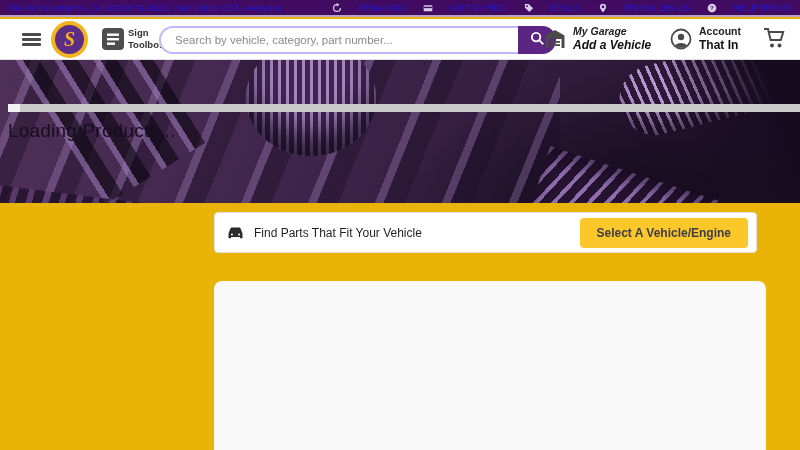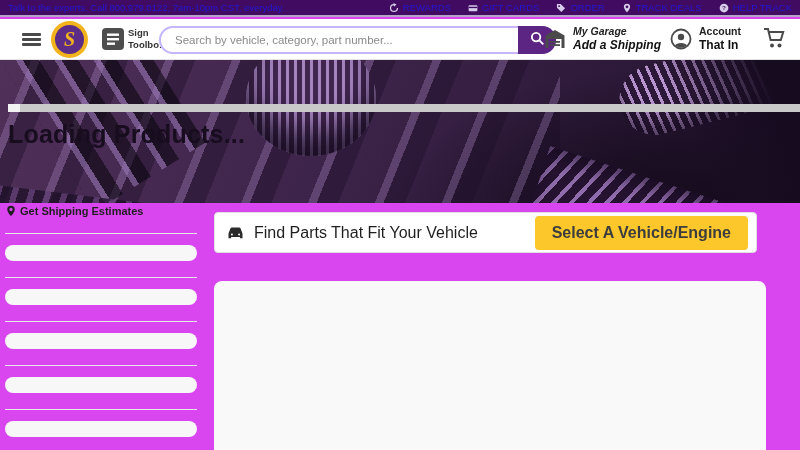--- a/index.html
+++ b/index.html
@@ -1,31 +1,31 @@
 <!DOCTYPE html>
 <html><head>
 <meta charset="utf-8">
 <style>
   * { margin:0; padding:0; box-sizing:border-box; }
   html,body { background:#fff; }
   .screen {
     position:relative; width:800px; height:450px; overflow:hidden;
-    background:#d946ef; font-family:"Liberation Sans", sans-serif;
+    background:#eab308; font-family:"Liberation Sans", sans-serif;
   }
 
   
   .topbar {
     position:absolute; left:0; top:0; width:800px; height:17px;
     background:#400b60; border-bottom:2px solid #b7a3c9;
     display:flex; align-items:center; justify-content:space-between;
     padding:0 8px; font-size:9.5px;
   }
   .tb-msg { color:#2318d6; text-decoration:none; white-space:nowrap; }
   .tb-links { display:flex; align-items:center; gap:17px; }
-  .tb-link { display:flex; align-items:center; gap:4px; color:#2318d6; text-decoration:none; white-space:nowrap; }
+  .tb-link { display:flex; align-items:center; gap:16px; color:#2318d6; text-decoration:none; white-space:nowrap; }
   .tb-ico { width:10px; height:10px; color:#d6cbe8; display:block; }
   .tb-ico svg { width:10px; height:10px; display:block; }
 
   
   .header {
     position:absolute; left:0; top:19px; width:800px; height:41px;
     background:#fff; border-bottom:1px solid #e3e3e3;
   }
   .hamburger { position:absolute; left:22px; top:14px; width:19px; height:13px; cursor:pointer; }
   .hamburger i { display:block; height:2.5px; background:#4a4a4a; border-radius:1px; margin-bottom:2.7px; }
@@ -81,41 +81,41 @@
     background:repeating-linear-gradient(115deg, #8f6cab 0 4px, #261331 4px 13px);
     box-shadow:inset 0 10px 16px rgba(18,8,26,0.5); }
   .h-valve2 { left:-25px; top:138px; width:250px; height:85px; transform:rotate(7deg); opacity:.75;
     background:repeating-linear-gradient(100deg, #5e3d72 0 6px, #1d0f27 6px 16px); }
   .h-dark-tr { right:0; top:0; width:170px; height:145px;
     background:linear-gradient(245deg, #170b20 18%, rgba(23,11,32,0) 62%); }
 
   .loading-bar { position:absolute; left:8px; top:44px; width:792px; height:8px; background:#c9c9c9; z-index:5; }
   .loading-bar-fill { position:absolute; left:0; top:0; width:12px; height:8px; background:#f2f2f2; }
   .loading-text { position:absolute; left:8px; top:60px; z-index:5;
-    font-size:25px; font-weight:700; color:#170d1f; letter-spacing:0.2px; }
+    font-size:19px; font-weight:400; color:#170d1f; letter-spacing:0.2px; }
 
   
   .sidebar { position:absolute; left:5px; top:205px; width:192px; }
   .sb-title { display:flex; align-items:center; gap:3px; font-size:11px; font-weight:700; color:#1e1e1e; cursor:pointer; }
   .sb-title svg { width:12px; height:12px; color:#1e1e1e; }
   .sb-divider { height:1px; background:#e7e7e7; margin-top:16px; }
   .sb-skel { height:16px; border-radius:8px; background:#f7f7f7; margin-top:11px; }
 
   
   .fit-card {
     position:absolute; left:214px; top:212px; width:543px; height:41px;
     background:#fff; border:1px solid #e0e0e0; border-radius:4px;
     display:flex; align-items:center; padding:0 8px 0 11px;
   }
   .fit-card .car-ico { width:19px; height:19px; color:#2b2b2b; flex:none; }
   .fit-card .car-ico svg { width:19px; height:19px; display:block; }
-  .fit-label { margin-left:9px; font-size:16px; color:#1f1f1f; }
+  .fit-label { margin-left:9px; font-size:12px; color:#1f1f1f; }
   .select-vehicle-btn {
     margin-left:auto; border:none; background:#fcc72b; color:#3d3d3d;
-    font-size:16px; font-weight:700; padding:8px 17px; border-radius:4px; cursor:pointer;
+    font-size:12px; font-weight:700; padding:8px 17px; border-radius:4px; cursor:pointer;
     font-family:"Liberation Sans", sans-serif;
   }
   .main-skeleton {
     position:absolute; left:214px; top:281px; width:552px; height:169px;
     background:#f9f9f9; border-radius:8px 8px 0 0;
   }
 </style>
 </head>
 <body>
 
@@ -142,21 +142,21 @@
         </span>
         <span>GIFT CARDS</span>
       </a>
       <a class="tb-link" href="#">
         <span class="tb-ico">
           <svg viewBox="0 0 16 16">
               <path d="M1.5 1.5h6l7 7-6 6-7-7z" fill="currentColor"></path>
               <circle cx="5" cy="5" r="1.4" fill="#400b60"></circle>
             </svg>
         </span>
-        <span>ORDER</span>
+        <span>DEALS</span>
       </a>
       <a class="tb-link" href="#">
         <span class="tb-ico">
           <svg viewBox="0 0 16 16">
               <path d="M8 1a5 5 0 0 0-5 5c0 3.6 5 9 5 9s5-5.4 5-9a5 5 0 0 0-5-5zm0 7.2A2.2 2.2 0 1 1 8 3.8a2.2 2.2 0 0 1 0 4.4z" fill="currentColor"></path>
             </svg>
         </span>
         <span>TRACK DEALS</span>
       </a>
       <a class="tb-link" href="#">
@@ -210,21 +210,21 @@
     <div class="hgroup hgroup-garage">
       <span class="hico">
         <svg viewBox="0 0 22 22">
             <path d="M11 2 1.5 7.5V20h3v-9h13v9h3V7.5z" fill="currentColor"></path>
             <rect x="6" y="13" width="10" height="1.8" fill="currentColor"></rect>
             <rect x="6" y="16.2" width="10" height="1.8" fill="currentColor"></rect>
           </svg>
       </span>
       <span class="htxt">
         <div class="l1">My Garage</div>
-        <div class="l2">Add a Shipping</div>
+        <div class="l2">Add a Vehicle</div>
       </span>
     </div>
 
     <div class="hgroup hgroup-account">
       <span class="hico">
         <svg viewBox="0 0 22 22">
             <circle cx="11" cy="11" r="9.5" fill="none" stroke="currentColor" stroke-width="1.8"></circle>
             <circle cx="11" cy="9" r="3.2" fill="currentColor"></circle>
             <path d="M5 17.5c1.2-3.4 10.8-3.4 12 0a9.5 9.5 0 0 1-12 0z" fill="currentColor"></path>
           </svg>
@@ -255,39 +255,20 @@
     <div class="art h-valve2"></div>
 
     <div class="art h-dark-tr"></div>
 
     <div class="loading-bar">
       <div class="loading-bar-fill"></div>
     </div>
     <div class="loading-text">Loading Products...</div>
   </div>
 
-  <aside class="sidebar">
-    <div class="sb-title">
-      <svg viewBox="0 0 16 16">
-          <path d="M8 1a5 5 0 0 0-5 5c0 3.6 5 9 5 9s5-5.4 5-9a5 5 0 0 0-5-5zm0 7.2A2.2 2.2 0 1 1 8 3.8a2.2 2.2 0 0 1 0 4.4z" fill="currentColor"></path>
-        </svg>
-      <span>Get Shipping Estimates</span>
-    </div>
-    <div class="sb-divider"></div>
-    <div class="sb-skel"></div>
-    <div class="sb-divider"></div>
-    <div class="sb-skel"></div>
-    <div class="sb-divider"></div>
-    <div class="sb-skel"></div>
-    <div class="sb-divider"></div>
-    <div class="sb-skel"></div>
-    <div class="sb-divider"></div>
-    <div class="sb-skel"></div>
-
-  </aside>
 
   <section class="fit-card">
     <span class="car-ico">
       <svg viewBox="0 0 19 19">
           <path d="M2.5 10.5 4.4 5.6A1.6 1.6 0 0 1 5.9 4.6h7.2a1.6 1.6 0 0 1 1.5 1L16.5 10.5v4.8h-2.6v-1.4H5.1v1.4H2.5z" fill="currentColor"></path>
           <circle cx="5.9" cy="11.6" r="1" fill="#fff"></circle>
           <circle cx="13.1" cy="11.6" r="1" fill="#fff"></circle>
         </svg>
     </span>
     <span class="fit-label">Find Parts That Fit Your Vehicle</span>

